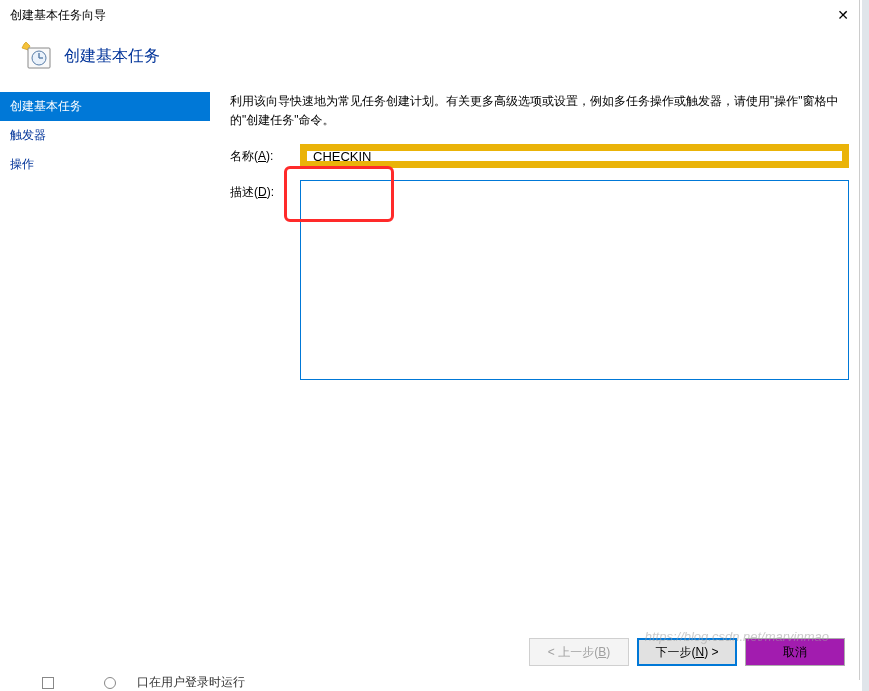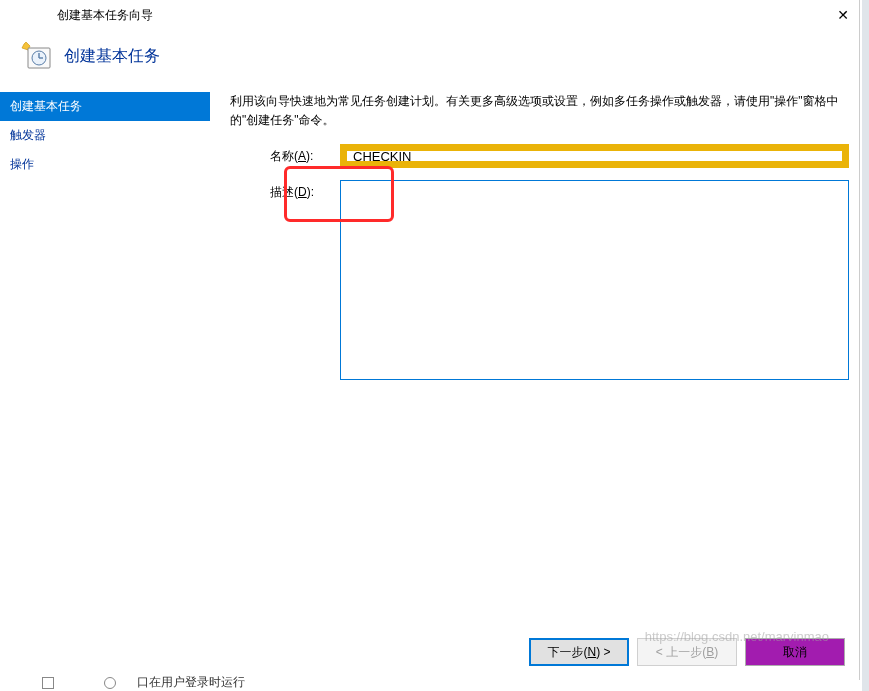--- a/index.html
+++ b/index.html
@@ -18,21 +18,20 @@
       background: #fff;
       position: relative;
       border-right: 1px solid #ccc;
     }
     .titlebar {
       height: 30px;
       display: flex;
       align-items: center;
       justify-content: space-between;
       padding: 0 10px;
-      margin-left: 47px;
     }
     .titlebar .title { font-size: 12px; color: #000; }
     .titlebar .close {
       font-size: 14px;
       cursor: pointer;
       width: 40px;
       text-align: right;
     }
     .header {
       display: flex;
@@ -67,21 +66,20 @@
     .description {
       font-size: 12px;
       color: #000;
       line-height: 1.6;
       margin-bottom: 14px;
     }
     .form-row {
       display: flex;
       align-items: flex-start;
       margin-bottom: 12px;
-      margin-left: 40px;
     }
     .form-label {
       width: 70px;
       font-size: 12px;
       color: #000;
       padding-top: 4px;
     }
     .form-label .mnemonic { text-decoration: underline; }
     .text-input {
       flex: 1;
@@ -142,20 +140,21 @@
       background: #e1e1e1;
     }
     .btn .mnemonic { text-decoration: underline; }
     .watermark {
       position: absolute;
       right: 30px;
       bottom: 36px;
       font-size: 13px;
       color: rgba(160,160,160,0.55);
       pointer-events: none;
+      font-style: italic;
     }
     .bg-strip {
       position: absolute;
       right: 0;
       top: 0;
       width: 7px;
       height: 100%;
       background: #e0e5ea;
     }
     .bottom-clip {
@@ -226,25 +225,25 @@
           <span>描述(</span><span class="mnemonic">D</span><span>):</span>
         </div>
         <textarea class="textarea" style=""></textarea>
       </div>
     </div>
   </div>
 
   <div class="highlight-box"></div>
 
   <div class="footer">
+    <button class="btn" disabled="">
+      <span>&lt; 上一步(</span><span class="mnemonic">B</span><span>)</span>
+    </button>
     <button class="btn default">
       <span>下一步(</span><span class="mnemonic">N</span><span>) &gt;</span>
-    </button>
-    <button class="btn" disabled="">
-      <span>&lt; 上一步(</span><span class="mnemonic">B</span><span>)</span>
     </button>
     <button class="btn">
       <span>取消</span>
     </button>
   </div>
 
   <div class="watermark">https://blog.csdn.net/marvinmao</div>
 
 </div>
 

